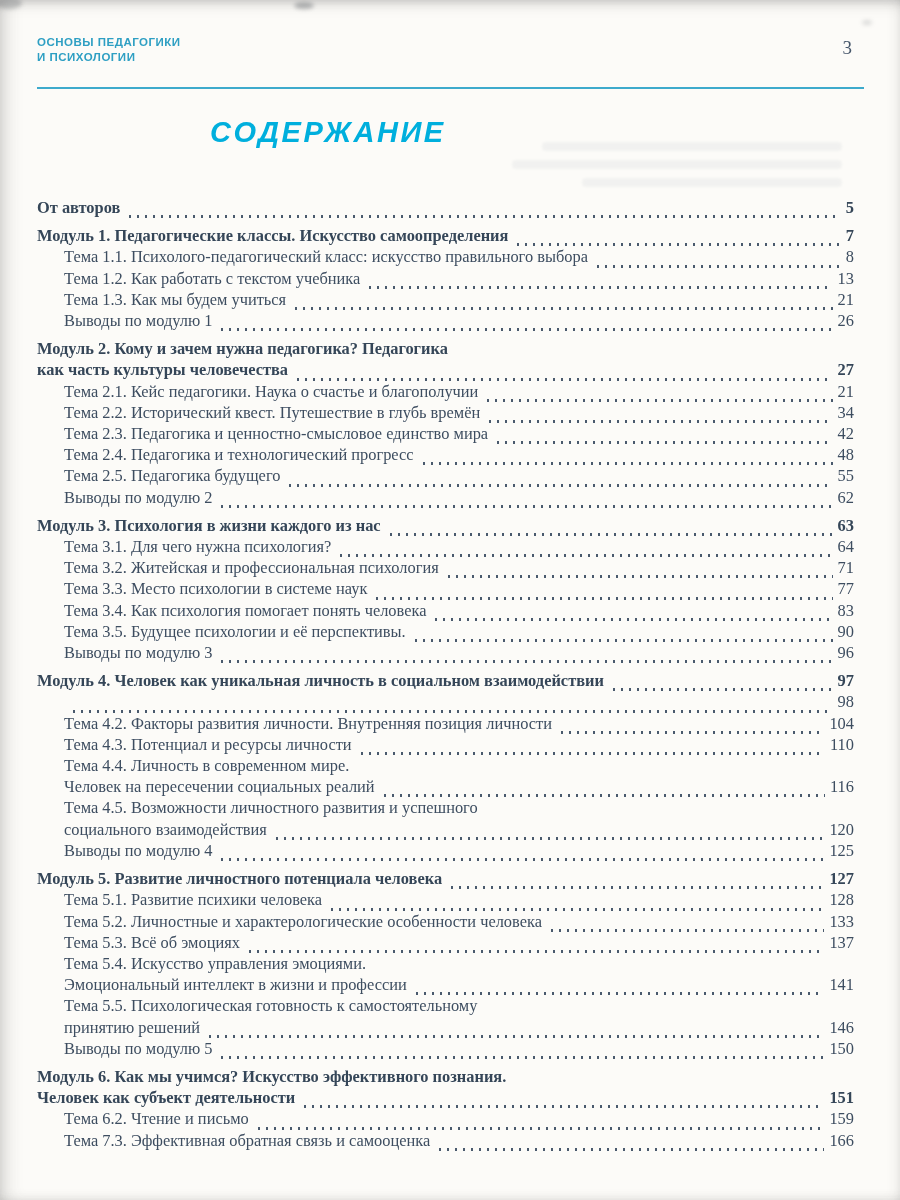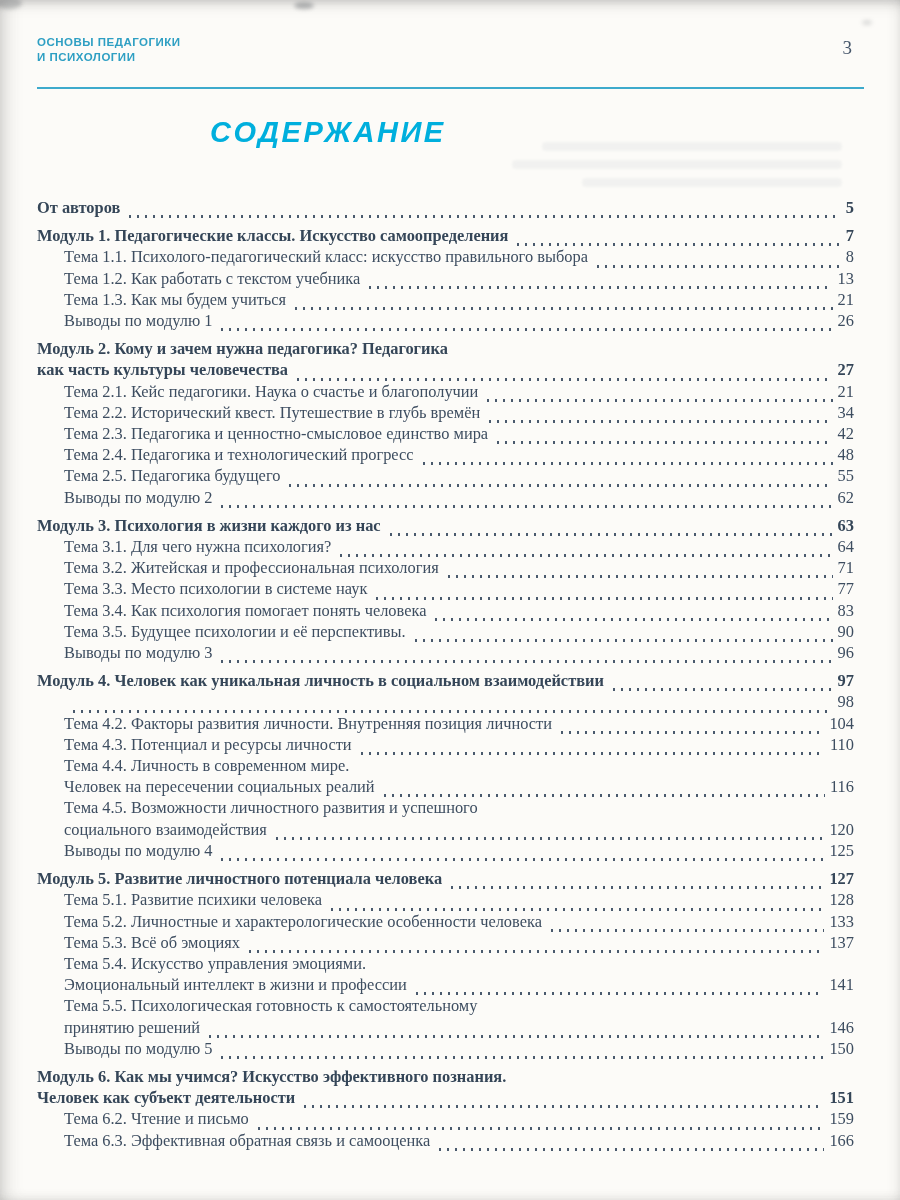--- a/index.html
+++ b/index.html
@@ -357,19 +357,19 @@
       </div>
       <div class="entry indent1">
         <div class="line">
           <span class="txt">Тема 6.2. Чтение и письмо</span>
           <span class="leader"></span>
           <span class="pg">159</span>
         </div>
       </div>
       <div class="entry indent1">
         <div class="line">
-          <span class="txt">Тема 6.3. Эффективная обратная связь и самооценка</span>
+          <span class="txt">Тема 7.3. Эффективная обратная связь и самооценка</span>
           <span class="leader"></span>
           <span class="pg">166</span>
         </div>
       </div>
     </div>
 </div>
 
 </body></html>

